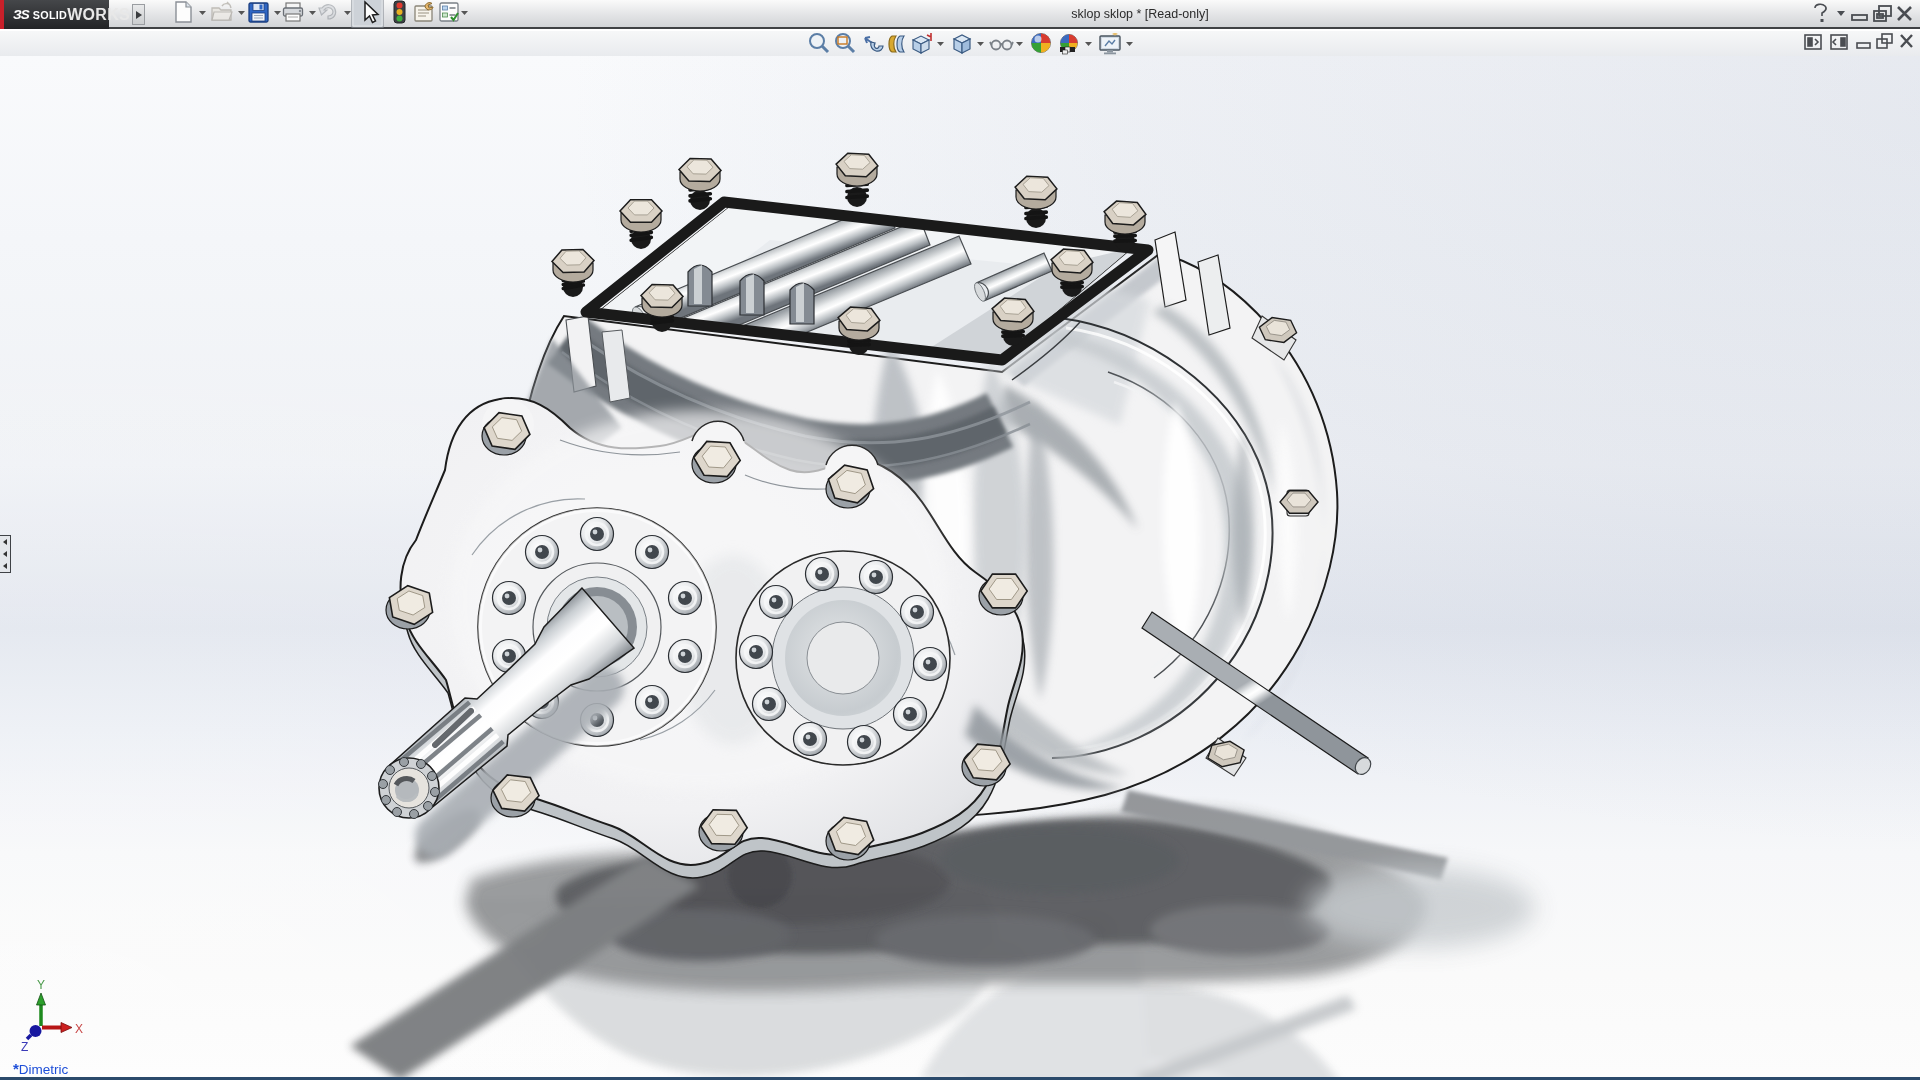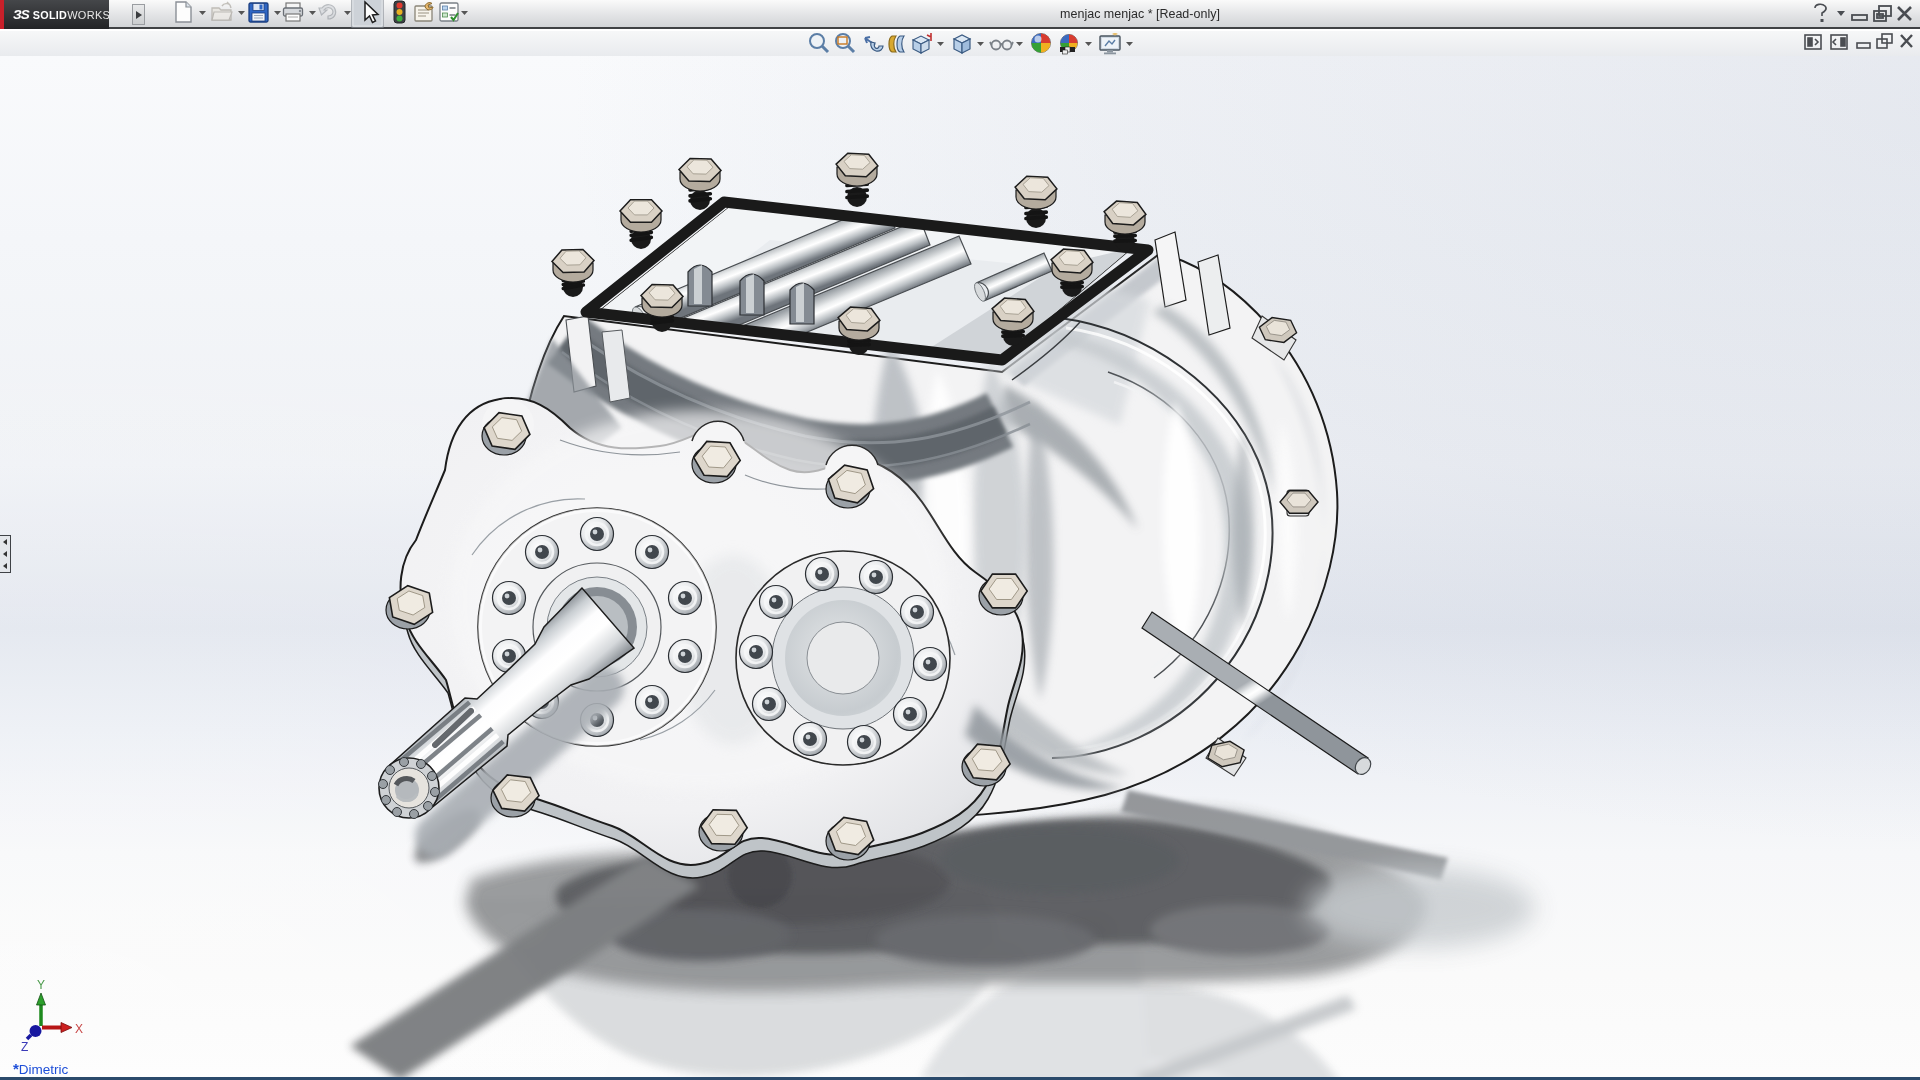--- a/index.html
+++ b/index.html
@@ -2,21 +2,21 @@
 <html><head><meta charset="utf-8">
 <style>
 *{margin:0;padding:0;box-sizing:border-box}
 html,body{width:1920px;height:1080px;overflow:hidden;font-family:"Liberation Sans",sans-serif;background:#fff}
 #app{position:relative;width:1920px;height:1080px}
 #row1{position:absolute;left:0;top:0;width:1920px;height:29px;background:linear-gradient(#fafafa,#e3e4e6 55%,#d2d4d7);border-bottom:2px solid #3f4144}
 #logo{position:absolute;left:0;top:0;width:109px;height:29px;background:linear-gradient(#45474a,#232426);display:flex;align-items:center}
 #logo .red{position:absolute;left:0;top:0;width:4px;height:29px;background:#c8202a}
 #logo .ds{color:#fff;font-size:13.5px;font-weight:700;font-style:italic;margin-left:13px;letter-spacing:-1px}
 #logo .sw1{color:#fff;font-size:10.8px;font-weight:700;margin-left:4px;letter-spacing:0.3px}
-#logo .sw2{color:#e8e8e8;font-size:11px;font-weight:400;letter-spacing:0.3px}
+#logo .sw2{color:#e8e8e8;font-size:16px;font-weight:700;letter-spacing:0.3px}
 #title{position:absolute;top:7px;left:360px;right:0;text-align:center;font-size:12.5px;color:#2b2b2b}
 #row2{position:absolute;left:0;top:31px;width:1920px;height:25px;background:linear-gradient(#f6f7f8,#e9ebee)}
 #vp{position:absolute;left:0;top:56px;width:1920px;height:1021px;border-left:2px solid #5f6367;border-right:1px solid #9aa0a6;background:#eef0f4}
 #vpbottom{position:absolute;left:0;top:1077px;width:1920px;height:3px;background:#2b4a6b}
 #lefttab{position:absolute;left:0;top:535px;width:11px;height:38px;background:#e4e7eb;border:1.5px solid #3f4246;border-left:none}
 #dimetric{position:absolute;left:13px;top:1060px;font-size:13.5px;color:#1d4ed8}
 #dimetric b{font-size:15px}
 .flyarrow{position:absolute;left:132px;top:4px;width:13px;height:21px;background:linear-gradient(#e9eaeb,#cbcdcf);border:1px solid #9a9da1;display:flex;align-items:center;justify-content:center}
 </style></head>
 <body>
@@ -480,21 +480,21 @@
       <div class="red"></div>
       <span class="ds">ЗS</span>
       <span class="sw1">SOLID</span>
       <span class="sw2">WORKS</span>
     </div>
 <div class="flyarrow">
       <svg width="8" height="10">
         <polygon points="1,1 7,5 1,9" fill="#3a3c3f"></polygon>
       </svg>
     </div>
-<div id="title">menjac menjac * [Read-only]</div>
+<div id="title">sklop sklop * [Read-only]</div>
 <svg width="1920" height="29" style="position:absolute;left:0;top:0">
       <g transform="translate(172,0)">
         <path d="M4,2 L14,2 L19,7 L19,22 L4,22 Z" fill="#fdfdfd" stroke="#8a8f96" stroke-width="1.4"></path>
         <path d="M14,2 L14,7 L19,7" fill="#dde3ea" stroke="#8a8f96" stroke-width="1.2"></path>
       </g>
       <polygon points="199,11 206,11 202.5,15" fill="#555"></polygon>
       <g transform="translate(210,0)" opacity="0.55">
         <path d="M2,8 L9,8 L11,10 L21,10 L21,20 L2,20 Z" fill="#e8e4da" stroke="#9a958b" stroke-width="1.3"></path>
         <path d="M4,12 L22,12 L19,20 L2,20 Z" fill="#f2eee6" stroke="#9a958b" stroke-width="1.2"></path>
         <path d="M12,6 C14,3 18,3 20,5 L17,2 M20,5 L21,8" stroke="#9a958b" stroke-width="1.4" fill="none"></path>

